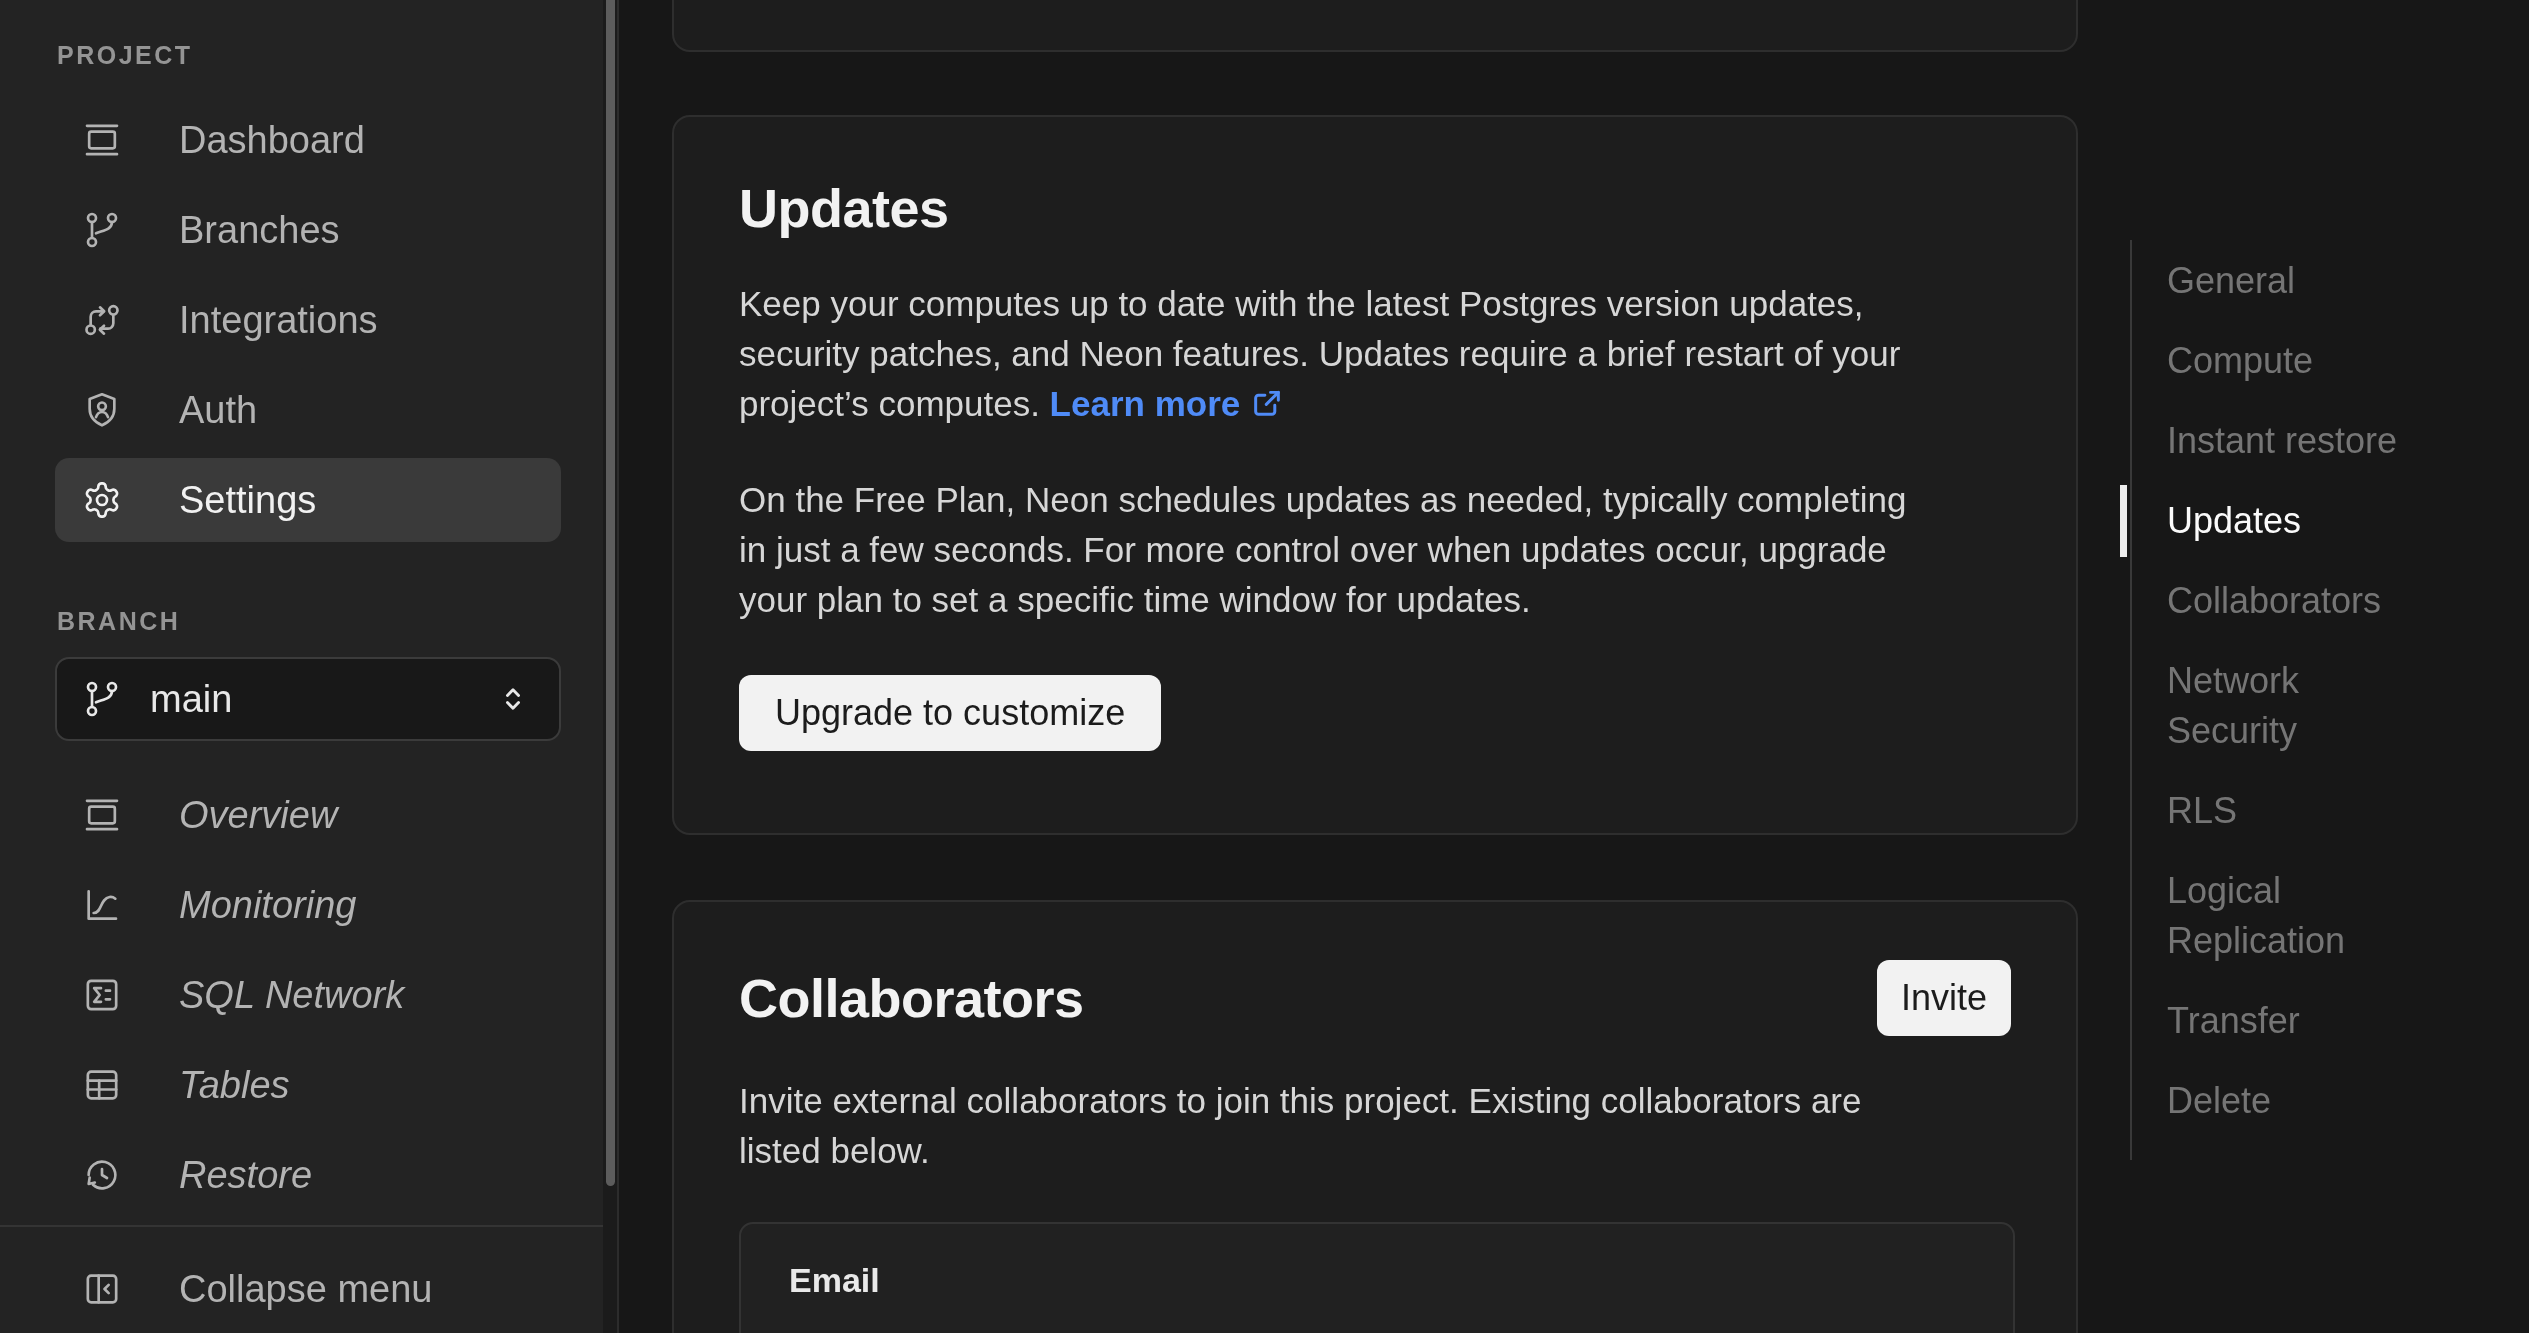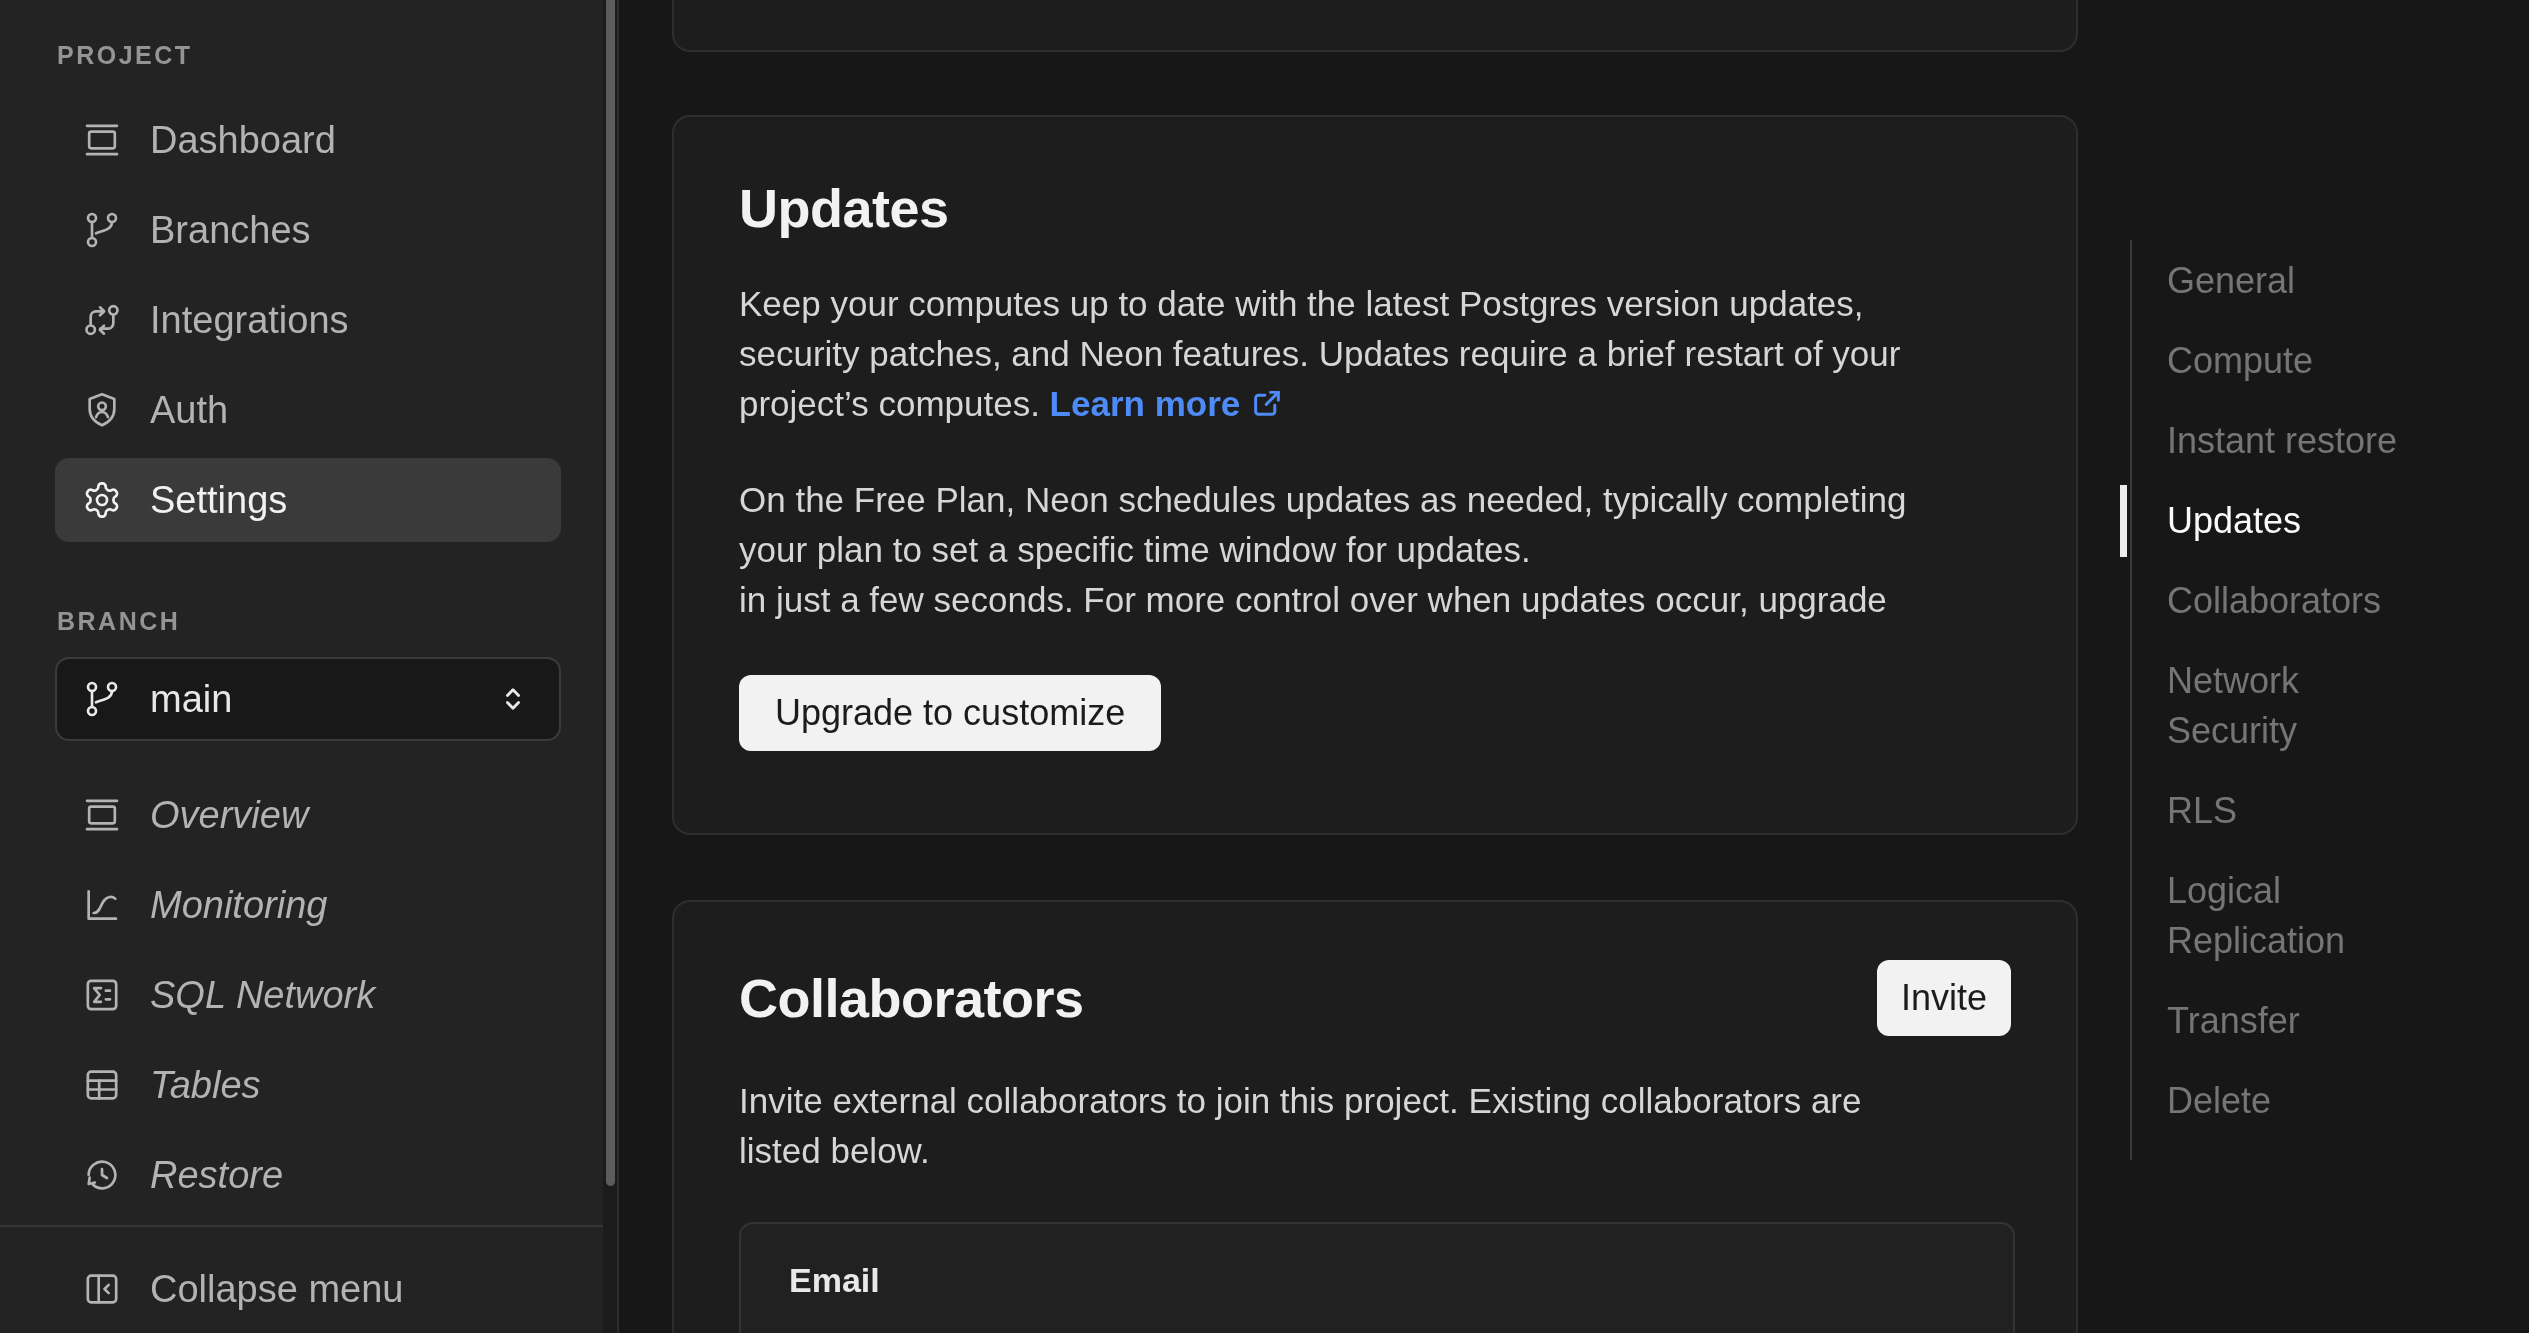--- a/index.html
+++ b/index.html
@@ -11,21 +11,21 @@
   .sidebar { position:absolute; left:0; top:0; width:603px; height:1333px;
     background:#232323; }
   .side-gutter { position:absolute; left:603px; top:0; width:16px; height:1333px;
     background:#1b1b1b; border-right:2px solid #2c2c2c; }
   .scroll-thumb { position:absolute; left:3px; top:-10px; width:9px; height:1196px;
     border-radius:5px; background:#5c5c5c; }
   .side-label { margin:40px 0 0 57px; font-size:25px; font-weight:700;
     letter-spacing:2.5px; color:#949494; line-height:31px; }
   .side-list { margin-top:27px; }
   .side-item { display:flex; align-items:center; height:84px; width:506px;
-    margin:0 0 6px 55px; border-radius:14px; color:#b3b3b3; cursor:pointer; }
+    margin:0 0 6px 55px; border-radius:14px; color:#b3b3b3; cursor:pointer;gap:29px; }
   .side-item .ico { width:40px; height:40px; margin-left:27px; flex:0 0 40px;
     display:flex; align-items:center; justify-content:center; }
   .side-item .ico svg { width:40px; height:40px; }
   .side-item .lbl { margin-left:28px; font-size:38px; line-height:48px; white-space:nowrap; }
   .side-item.active { background:#3a3a3a; color:#f1f1f1; }
   .branch-label { margin:64px 0 0 57px; font-size:25px; font-weight:700;
     letter-spacing:2.5px; color:#949494; line-height:31px; }
   .branch-select { display:flex; align-items:center; height:84px; width:506px;
     margin:20px 0 0 55px; border:2px solid #3b3b3b; border-radius:14px;
     background:#181818; color:#e8e8e8; cursor:pointer; }
@@ -240,22 +240,22 @@
         <span class="body-line">Keep your computes up to date with the latest Postgres version updates,</span>
         <span class="body-line">security patches, and Neon features. Updates require a brief restart of your</span>
         <span class="body-line"><span>project’s computes. </span><a class="learn-link">Learn more</a><span class="ext-ico"><svg viewBox="0 0 24 24" fill="none" stroke="currentColor" stroke-width="2.1" stroke-linecap="round" stroke-linejoin="round">
                 <path d="M14.5 4.5H20v5.5"></path>
                 <path d="M20 4.5 11.5 13"></path>
                 <path d="M17.5 13.5V18a2 2 0 0 1-2 2H6a2 2 0 0 1-2-2V8.5a2 2 0 0 1 2-2h4.5"></path>
               </svg></span></span>
       </div>
       <div class="para2">
         <span class="body-line">On the Free Plan, Neon schedules updates as needed, typically completing</span>
+        <span class="body-line">in just a few seconds. For more control over when updates occur, upgrade</span>
         <span class="body-line">your plan to set a specific time window for updates.</span>
-        <span class="body-line">in just a few seconds. For more control over when updates occur, upgrade</span>
       </div>
       <button class="btn-light upgrade-btn">Upgrade to customize</button>
     </section>
 
     <section class="card card-collab">
       <div class="collab-head">
         <h2 class="card-title">Collaborators</h2>
         <button class="btn-light invite-btn">Invite</button>
       </div>
       <div class="collab-desc">

